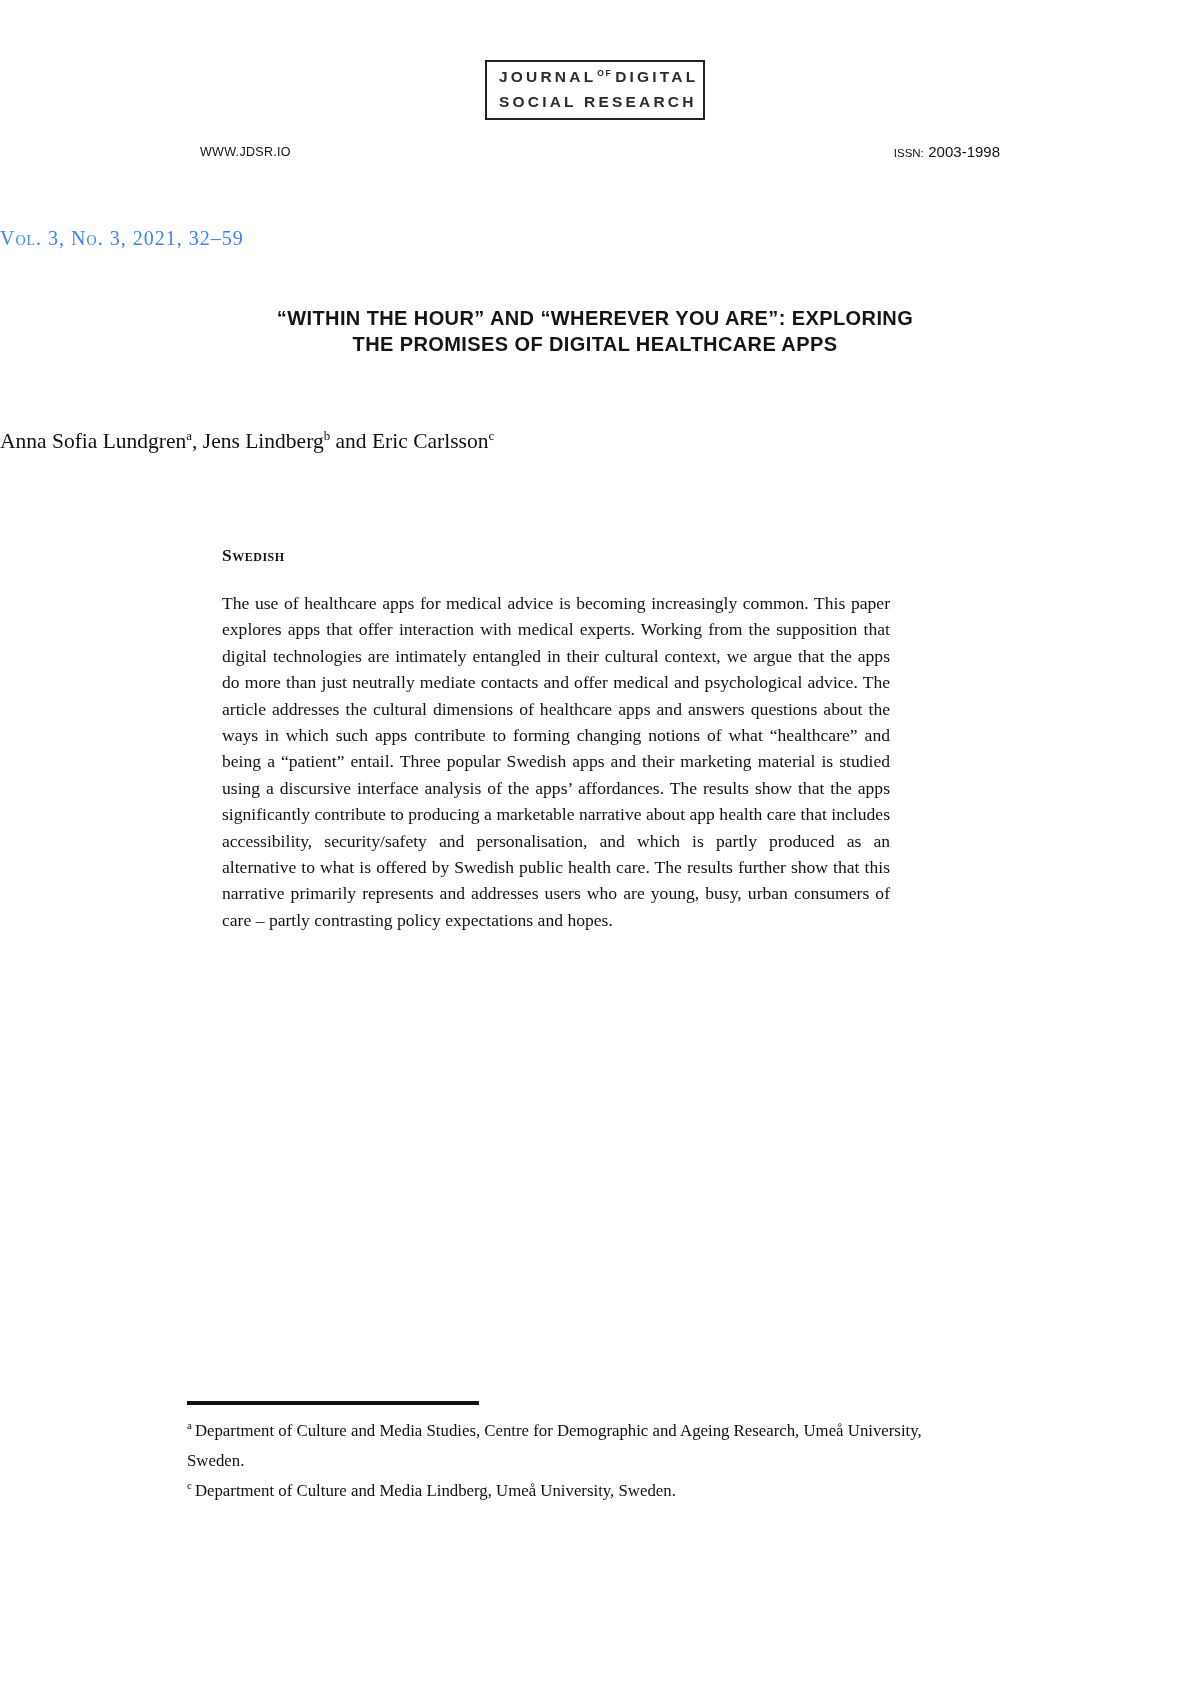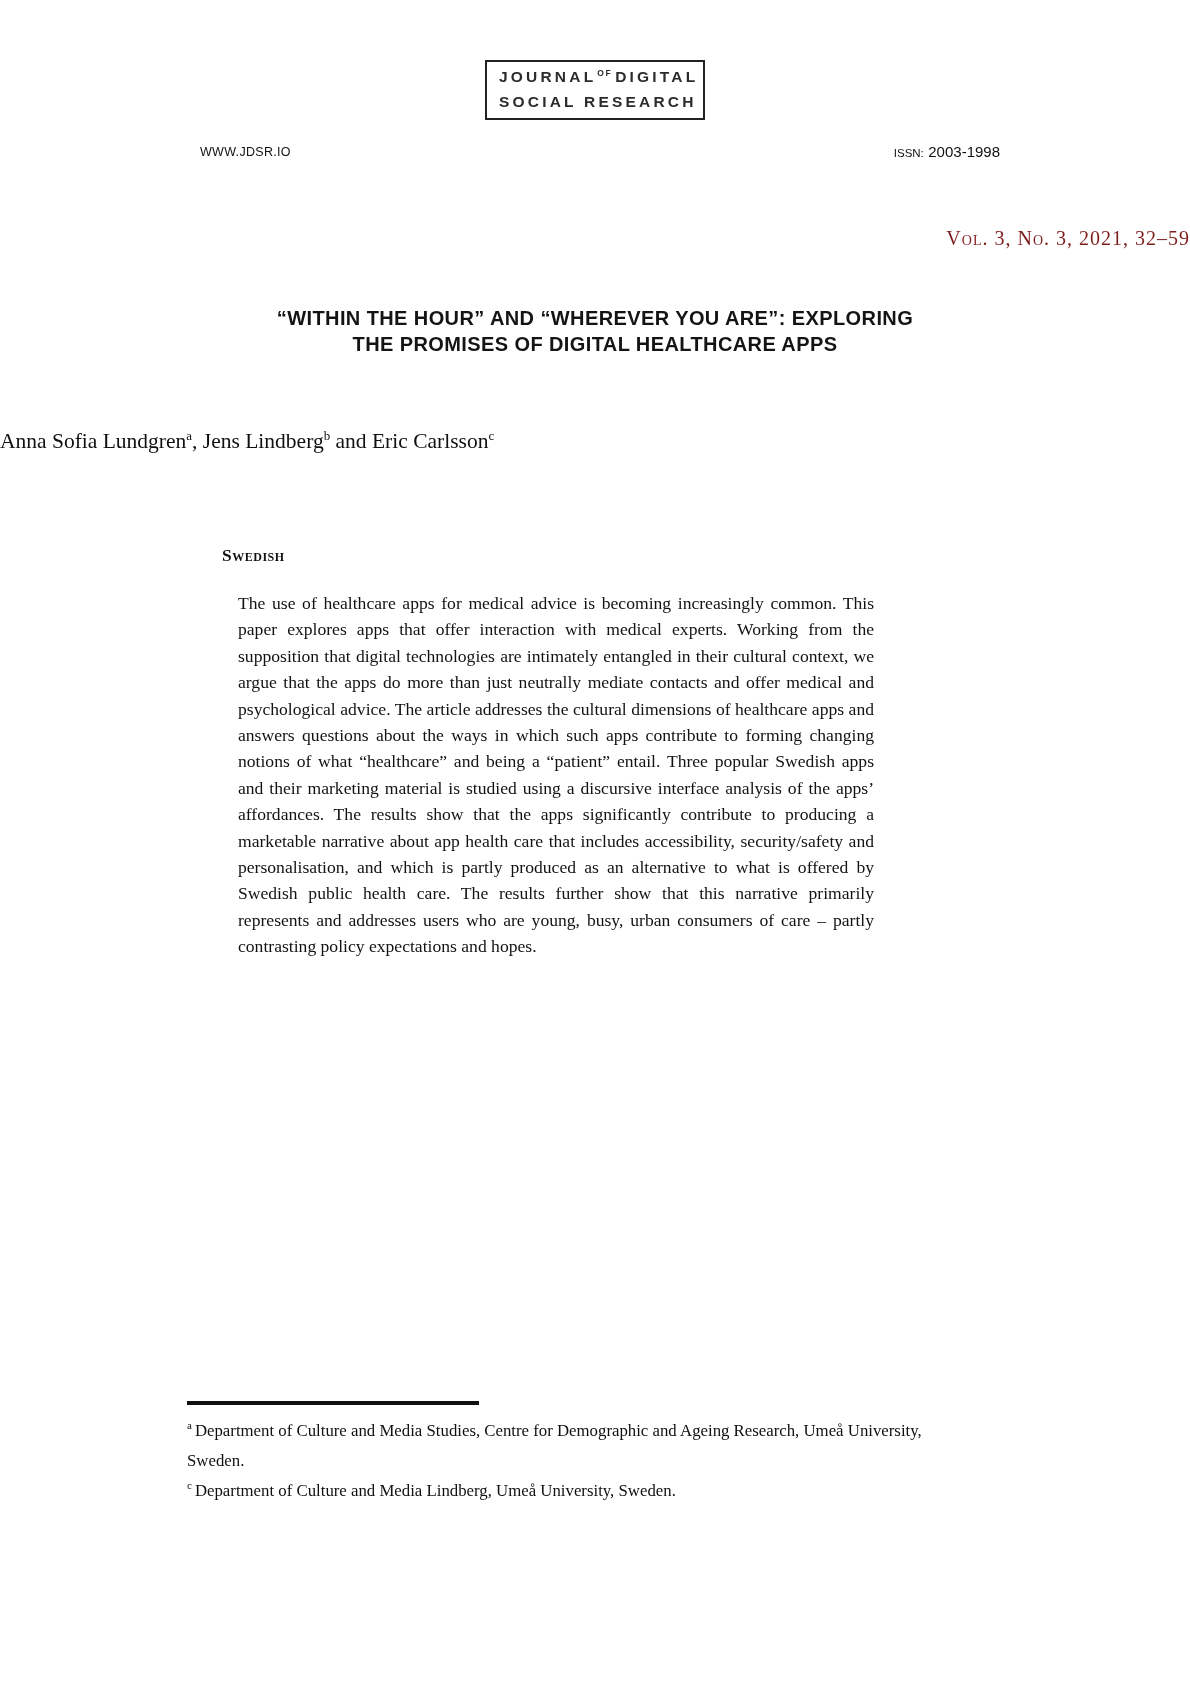--- a/index.html
+++ b/index.html
@@ -28,42 +28,42 @@
     position:absolute; top:143px; left:200px; width:800px;
     display:flex; justify-content:space-between; align-items:center;
     font-family:"Liberation Sans","DejaVu Sans",sans-serif; color:#111111;
   }
   .website { font-size:12.5px; letter-spacing:0.3px; }
   .issn-label { font-size:11.5px; }
   .issn-value { font-size:15px; }
 
   
   .vol-line {
-    position:absolute; top:227px; left:0; width:100%; text-align:right;
-    font-size:20px; font-variant:small-caps; letter-spacing:1px; color:#7f1d1d;
+    position:absolute; top:227px; left:0; width:100%; text-align:left;
+    font-size:20px; font-variant:small-caps; letter-spacing:1px; color:#3b82f6;
   }
 
   
   .speck { position:absolute; top:316px; left:592px; width:6px; height:2px; background:#c2c2c2; border-radius:2px; }
 
   
   .title {
     position:absolute; top:305px; left:275px; width:640px; margin:0;
     text-align:center; font-family:"Liberation Sans","DejaVu Sans",sans-serif;
     font-weight:700; font-size:20px; line-height:1.32; letter-spacing:0.4px; color:#141414;
   }
 
   
   .authors { position:absolute; top:428px; left:0; width:100%; font-size:21.5px; color:#101010; }
   .authors sup { font-size:13px; }
 
   
   .abstract-block { position:absolute; top:545px; left:222px; width:668px; }
   .abstract-heading { margin:0; font-size:17.5px; font-weight:700; font-variant:small-caps; letter-spacing:0.5px; color:#121212; }
-  .abstract-text { margin:24px 16px 0; font-size:17.6px; line-height:1.5; text-align:justify; color:#121212; }
+  .abstract-text { margin:24px 0 0; font-size:17.6px; line-height:1.5; text-align:justify; color:#121212; }
   .keywords { margin:26px 0 0; font-size:17.6px; line-height:1.5; color:#121212; }
 
   
   .footnotes-block { position:absolute; top:1401px; left:187px; width:748px; }
   .fn-rule { width:292px; height:4px; background:#111111; }
   .footnotes-list { margin-top:11px; }
   .footnote { font-size:16.8px; line-height:1.78; color:#101010; }
   .footnote sup { font-size:11px; margin-right:3px; }
 
   

